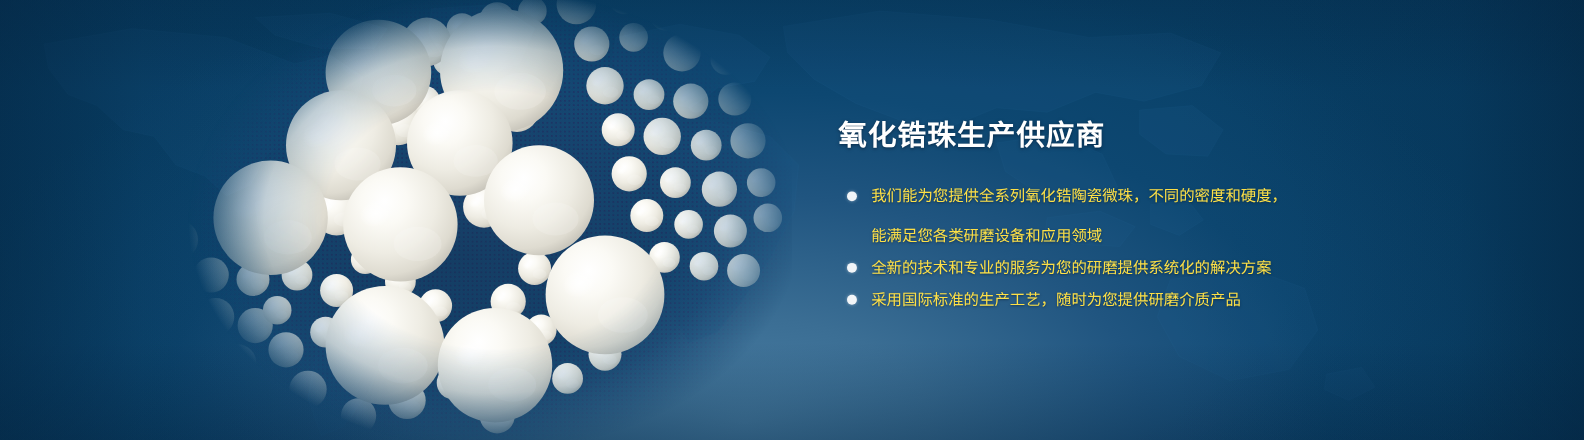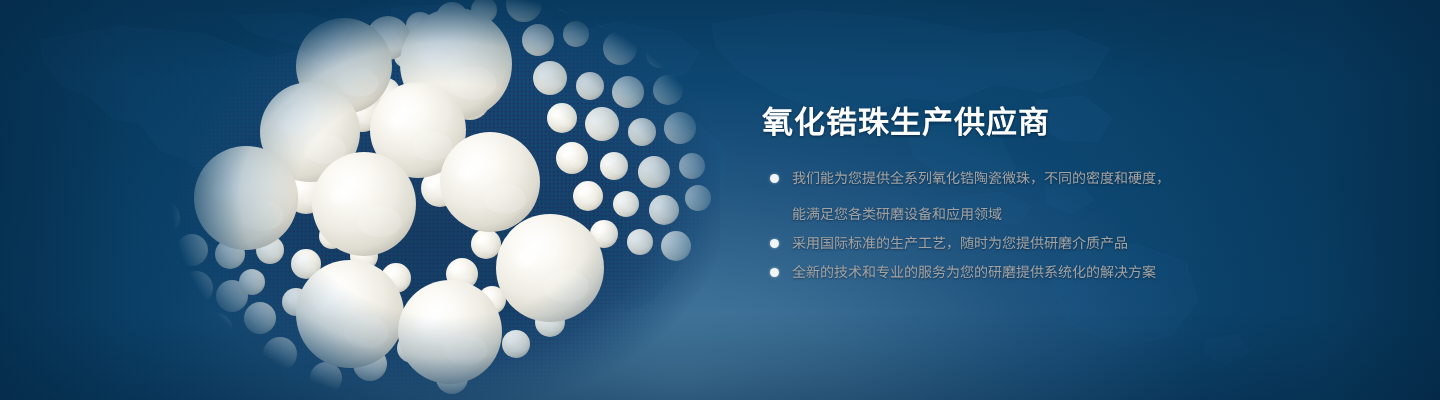--- a/index.html
+++ b/index.html
@@ -53,36 +53,36 @@
   .beads svg{width:100%;height:100%;display:block;}
 
   
   .copy{
     position:absolute;
     left:762px;top:104px;
     width:520px;
   }
   .headline{
     margin:0 0 24px 0;
-    font-size:31px;
+    font-size:26px;
     line-height:38px;
     font-weight:700;
     letter-spacing:1px;
     color:#ffffff;
     text-shadow:0 1px 3px rgba(0,15,35,.55);
     white-space:nowrap;
   }
   .bullets{list-style:none;margin:0;padding:0;}
   .bullet{
     position:relative;
     padding-left:30px;
     margin-bottom:5px;
     font-size:14px;
     line-height:24px;
-    color:#a3a3a3;
+    color:#fde047;
     text-shadow:0 1px 2px rgba(0,15,35,.5);
   }
   .bullet:last-child{margin-bottom:0;}
   .dot{
     position:absolute;
     left:8px;top:8px;
     width:9px;height:9px;
     border-radius:50%;
     background:#f2f5f8;
     box-shadow:0 0 3px rgba(255,255,255,.45);
@@ -446,24 +446,24 @@
     <ul class="bullets">
 
       <li class="bullet">
         <span class="dot"></span>
         <span class="bullet-line">我们能为您提供全系列氧化锆陶瓷微珠，不同的密度和硬度，</span>
         <span class="bullet-line">能满足您各类研磨设备和应用领域</span>
       </li>
 
       <li class="bullet">
         <span class="dot"></span>
+        <span class="bullet-line">全新的技术和专业的服务为您的研磨提供系统化的解决方案</span>
+      </li>
+
+      <li class="bullet">
+        <span class="dot"></span>
         <span class="bullet-line">采用国际标准的生产工艺，随时为您提供研磨介质产品</span>
       </li>
 
-      <li class="bullet">
-        <span class="dot"></span>
-        <span class="bullet-line">全新的技术和专业的服务为您的研磨提供系统化的解决方案</span>
-      </li>
-
     </ul>
   </div>
 
 </div>
 
 </body></html>

